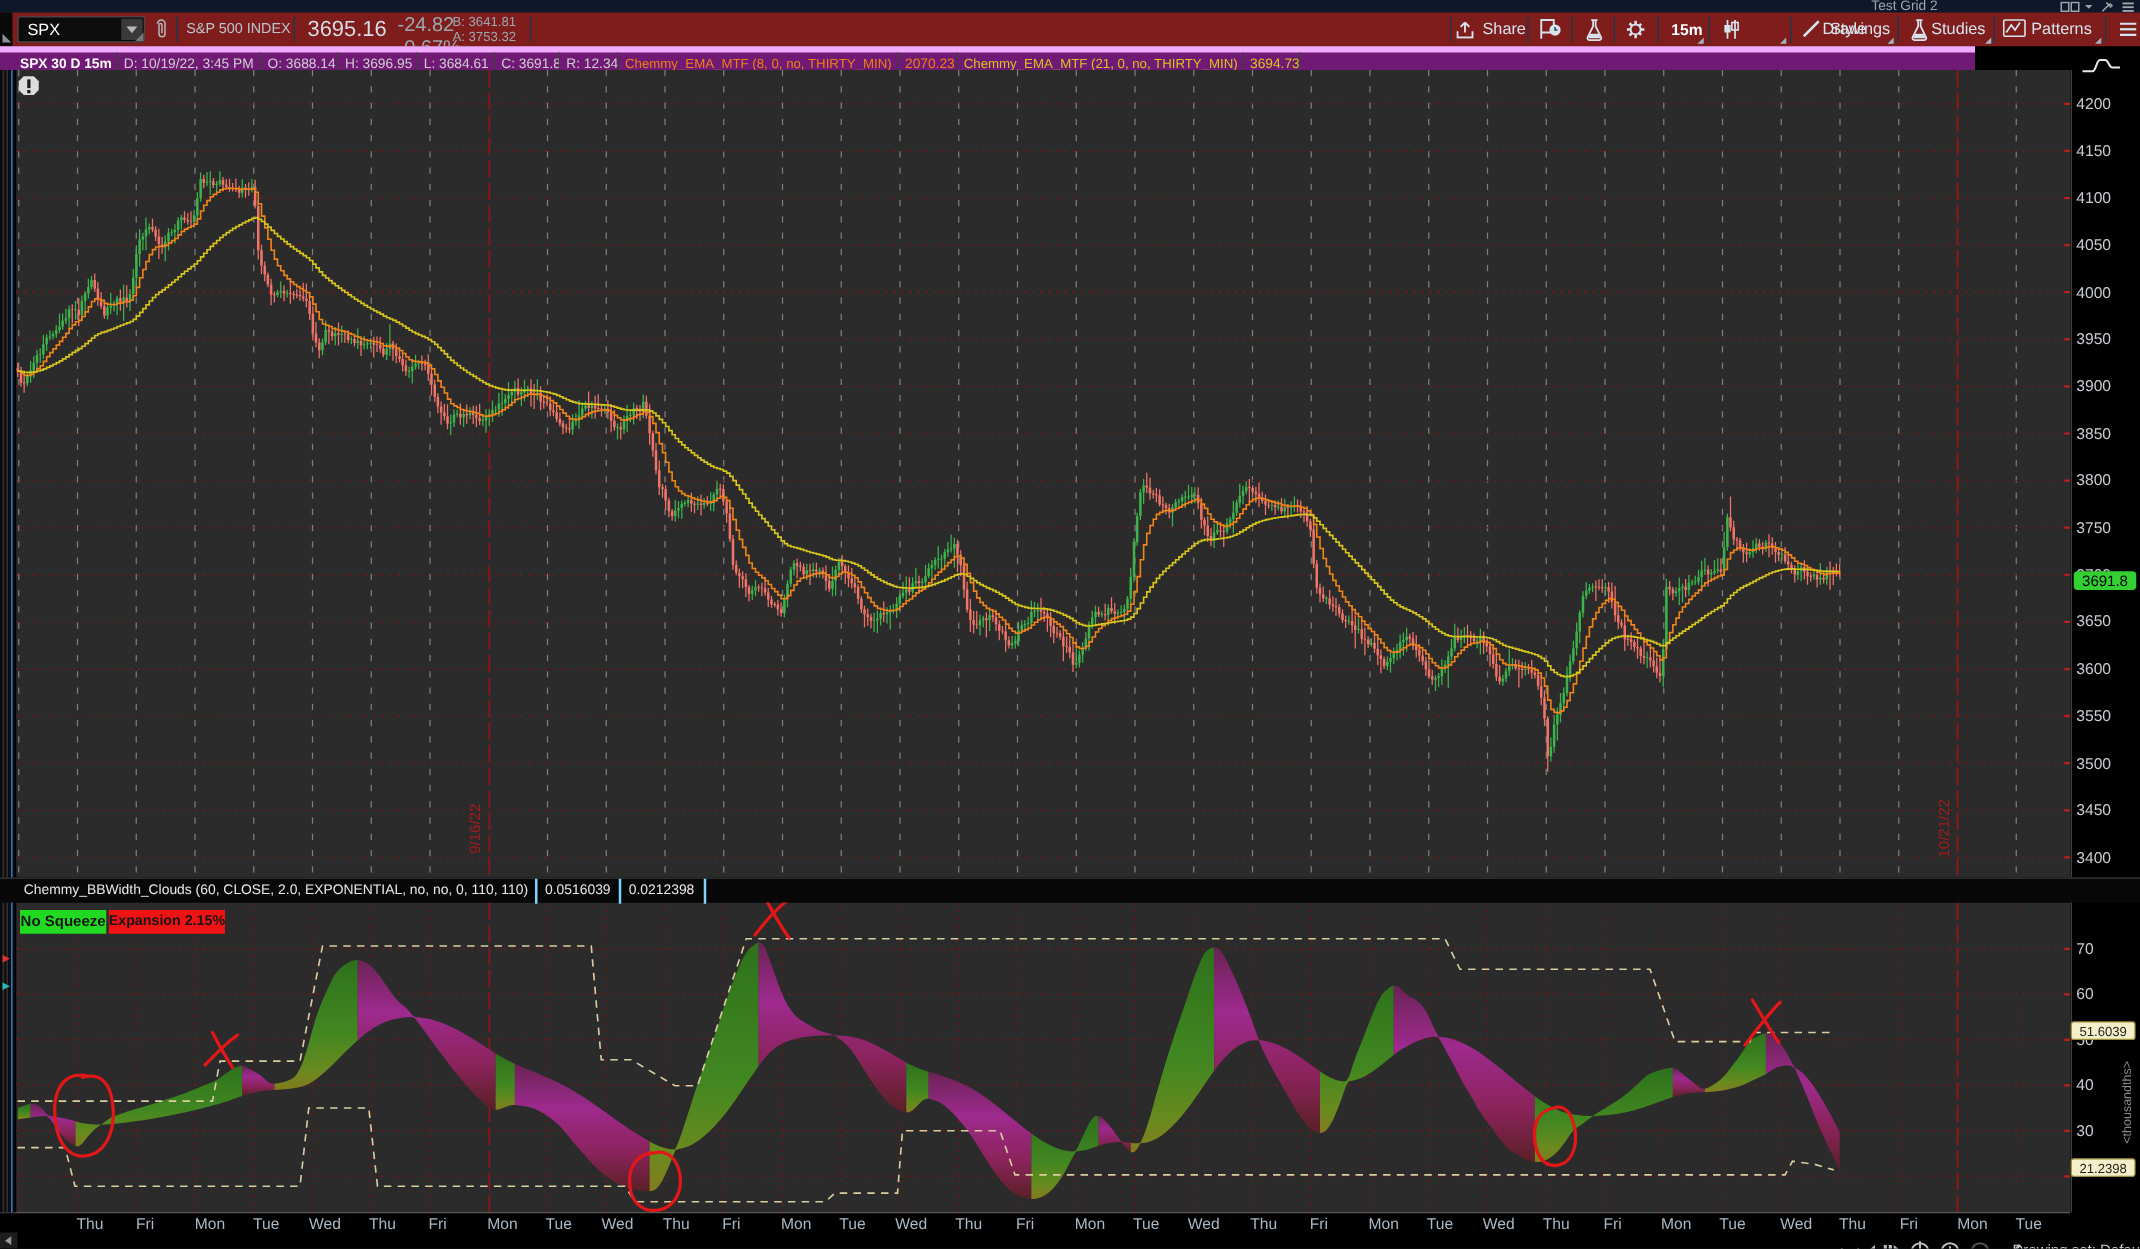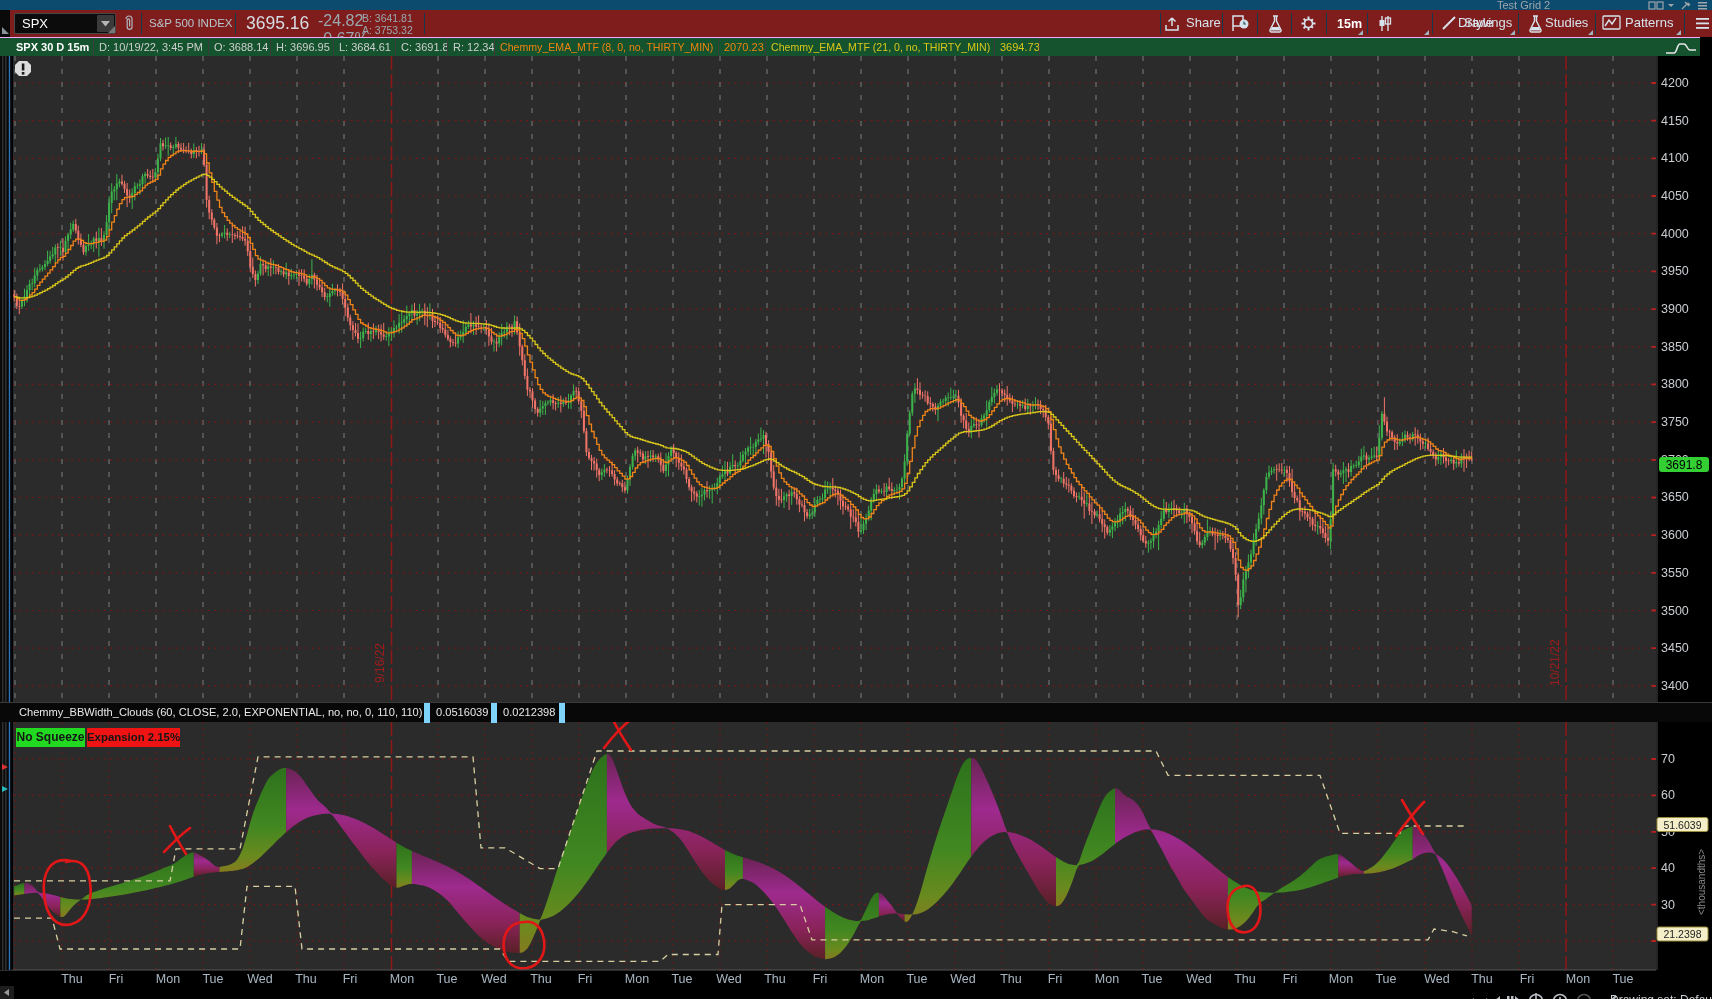--- a/index.html
+++ b/index.html
@@ -1,22 +1,22 @@
 <!DOCTYPE html>
 <html><head><meta charset="utf-8"><style>
 *{margin:0;padding:0;box-sizing:border-box}
 body{width:1712px;height:999px;background:#000;font-family:"Liberation Sans",sans-serif;overflow:hidden;position:relative}
-#strip{position:absolute;left:0;top:0;width:1712px;height:16px;background:#0c4a6e;color:#9fa6ab;font-size:11px}
+#strip{position:absolute;left:0;top:0;width:1712px;height:16px;background:#0f172a;color:#9fa6ab;font-size:11px}
 #tb{position:absolute;left:0;top:10px;width:1712px;height:27px;background:#7f1d1d}
 #tb .sep{position:absolute;top:3px;height:21px;width:1px;background:#153a50}
 #tb span,#tb div,#tb svg{position:absolute}
-#ohlc{position:absolute;left:0;top:37px;width:1700px;height:19px;background:#14532d;font-size:12px;color:#cfcfcf;border-top:1px solid #f0abfc}
+#ohlc{position:absolute;left:0;top:37px;width:1580px;height:19px;background:#701a75;font-size:12px;color:#cfcfcf;border-top:5px solid #f0abfc}
 #ohlc .c{position:absolute;top:0;height:19px;line-height:19px;padding:0 5px;border-right:1px solid #3c3c3c;white-space:nowrap;overflow:hidden;font-size:11px}
 #hdr2{position:absolute;left:0;top:702px;width:1712px;height:20px;background:#080808;font-size:12.5px;color:#e8e8e8;border-top:1px solid #3a3a3a}
-#hdr2 .c{position:absolute;top:0;height:20px;line-height:19px;padding:0 6px;border-right:6px solid #7dd3fc;white-space:nowrap;overflow:hidden;font-size:11.1px}
+#hdr2 .c{position:absolute;top:0;height:20px;line-height:19px;padding:0 6px;border-right:2px solid #7dd3fc;white-space:nowrap;overflow:hidden;font-size:11.1px}
 .badge{position:absolute;height:19px;line-height:19px;font-weight:bold;color:#161616;text-align:center;white-space:nowrap}
 svg text{font-family:"Liberation Sans",sans-serif}
 .ax{font-size:12.5px;fill:#c9cdd1}
 .dl{font-size:12.5px;fill:#a9b8c4}
 .rl{font-size:12px;fill:#a01d1d}
 .tag{font-size:12px;fill:#000}
 .tagy{font-size:10.5px;fill:#222}
 .vt{font-size:10px;fill:#8a8a8a}
 .ds{font-size:12px;fill:#c9ced3}
 .ticon{color:#d7e3ec;font-size:13px}

